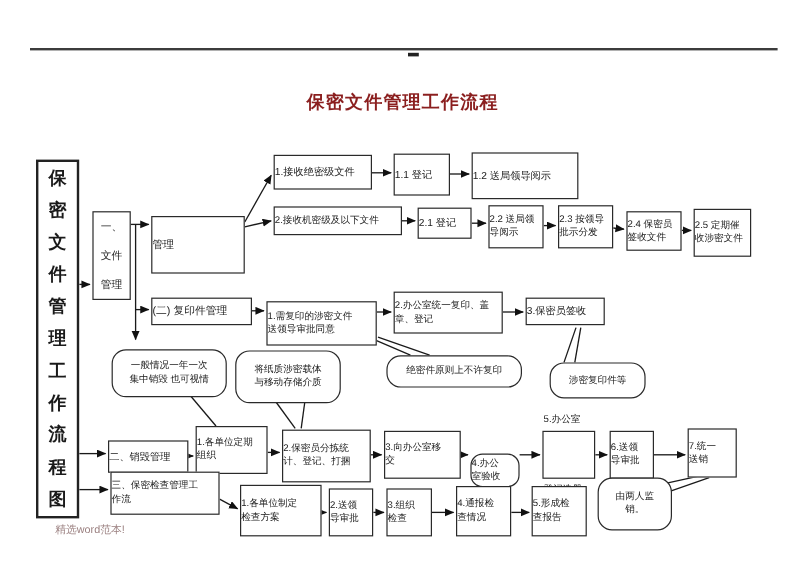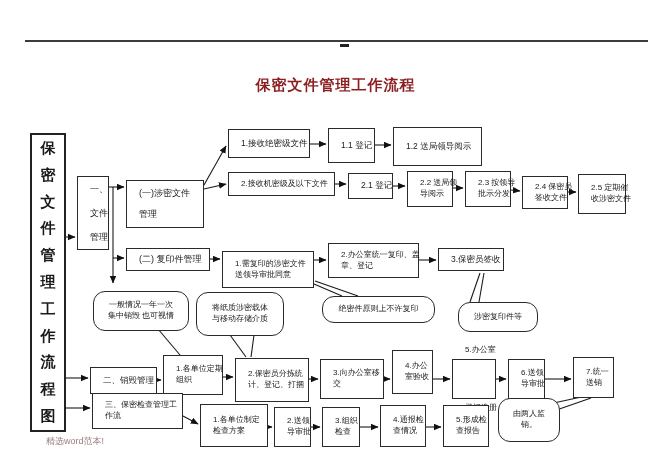--- a/index.html
+++ b/index.html
@@ -10,21 +10,21 @@
   #hrule{position:absolute;height:2px;background:#3c3c3c;}
   #hdash{position:absolute;height:3px;background:#222;}
   #watermark{position:absolute;font-size:9px;color:#9b8080;}
   #left-banner{position:absolute;border:2px solid #222;background:#fff;
          display:flex;flex-direction:column;align-items:center;justify-content:space-around;
          font-weight:bold;font-size:15px;box-sizing:border-box;z-index:3;}
   #edges{position:absolute;left:0;top:0;z-index:1;}
   .edge{stroke:#1a1a1a;stroke-width:1.1;fill:none;}
   .node{position:absolute;box-sizing:border-box;background:#fff;border:1px solid #2a2a2a;
         display:flex;flex-direction:column;justify-content:center;
-        padding:1px 12px;line-height:1.35;white-space:nowrap;z-index:2;}
+        padding:1px 0;line-height:1.35;white-space:nowrap;z-index:2;}
   .node.bubble{border-radius:12px;align-items:center;justify-content:center;}
 </style>
 </head>
 <body>
 
 <div id="page">
   <div id="hrule" style="left: 25px; top: 40px; width: 623px;"></div>
   <div id="hdash" style="left: 340px; top: 44px; width: 9px;"></div>
   <div id="title" style="color: rgb(139, 31, 31);">保密文件管理工作流程</div>
   <div id="left-banner" style="left: 30px; top: 133px; width: 36px; height: 299px;">
@@ -86,21 +86,20 @@
       <polyline points="549,404 586,396" class="edge"></polyline>
       <polyline points="545,414 591,398" class="edge"></polyline>
     </svg>
   <div id="nodes">
       <div class="node" style="left: 77px; top: 176px; width: 32px; height: 74px; font-size: 9px; line-height: 24px; text-align: center;">
         <div>一、</div>
         <div>文件</div>
         <div>管理</div>
       </div>
       <div class="node" style="left: 126px; top: 180px; width: 78px; height: 48px; font-size: 9px; line-height: 21px;">
-        <div>(一)涉密文件</div>
         <div>管理</div>
       </div>
       <div class="node" style="left: 126px; top: 248px; width: 84px; height: 23px; font-size: 9px;">
         <div>(二) 复印件管理</div>
       </div>
       <div class="node" style="left: 228px; top: 129px; width: 82px; height: 29px; font-size: 8.5px;">
         <div>1.接收绝密级文件</div>
       </div>
       <div class="node" style="left: 328px; top: 128px; width: 47px; height: 35px; font-size: 8.5px;">
         <div>1.1 登记</div>
@@ -149,21 +148,21 @@
         <div>组织</div>
       </div>
       <div class="node" style="left: 235px; top: 358px; width: 74px; height: 44px; font-size: 8px;">
         <div>2.保密员分拣统</div>
         <div>计、登记、打捆</div>
       </div>
       <div class="node" style="left: 320px; top: 359px; width: 64px; height: 40px; font-size: 8px;">
         <div>3.向办公室移</div>
         <div>交</div>
       </div>
-      <div class="node" style="left: 392px; top: 350px; width: 41px; height: 44px; font-size: 8px;">
+      <div class="node" style="left: 392px; top: 378px; width: 41px; height: 28px; font-size: 8px; border-radius: 10px;">
         <div>4.办公</div>
         <div>室验收</div>
       </div>
       <div class="node" style="left: 452px; top: 359px; width: 44px; height: 40px; font-size: 8px; gap: 47px;">
         <div>5.办公室</div>
         <div>登记造册</div>
       </div>
       <div class="node" style="left: 508px; top: 359px; width: 37px; height: 40px; font-size: 8px;">
         <div>6.送领</div>
         <div>导审批</div>

